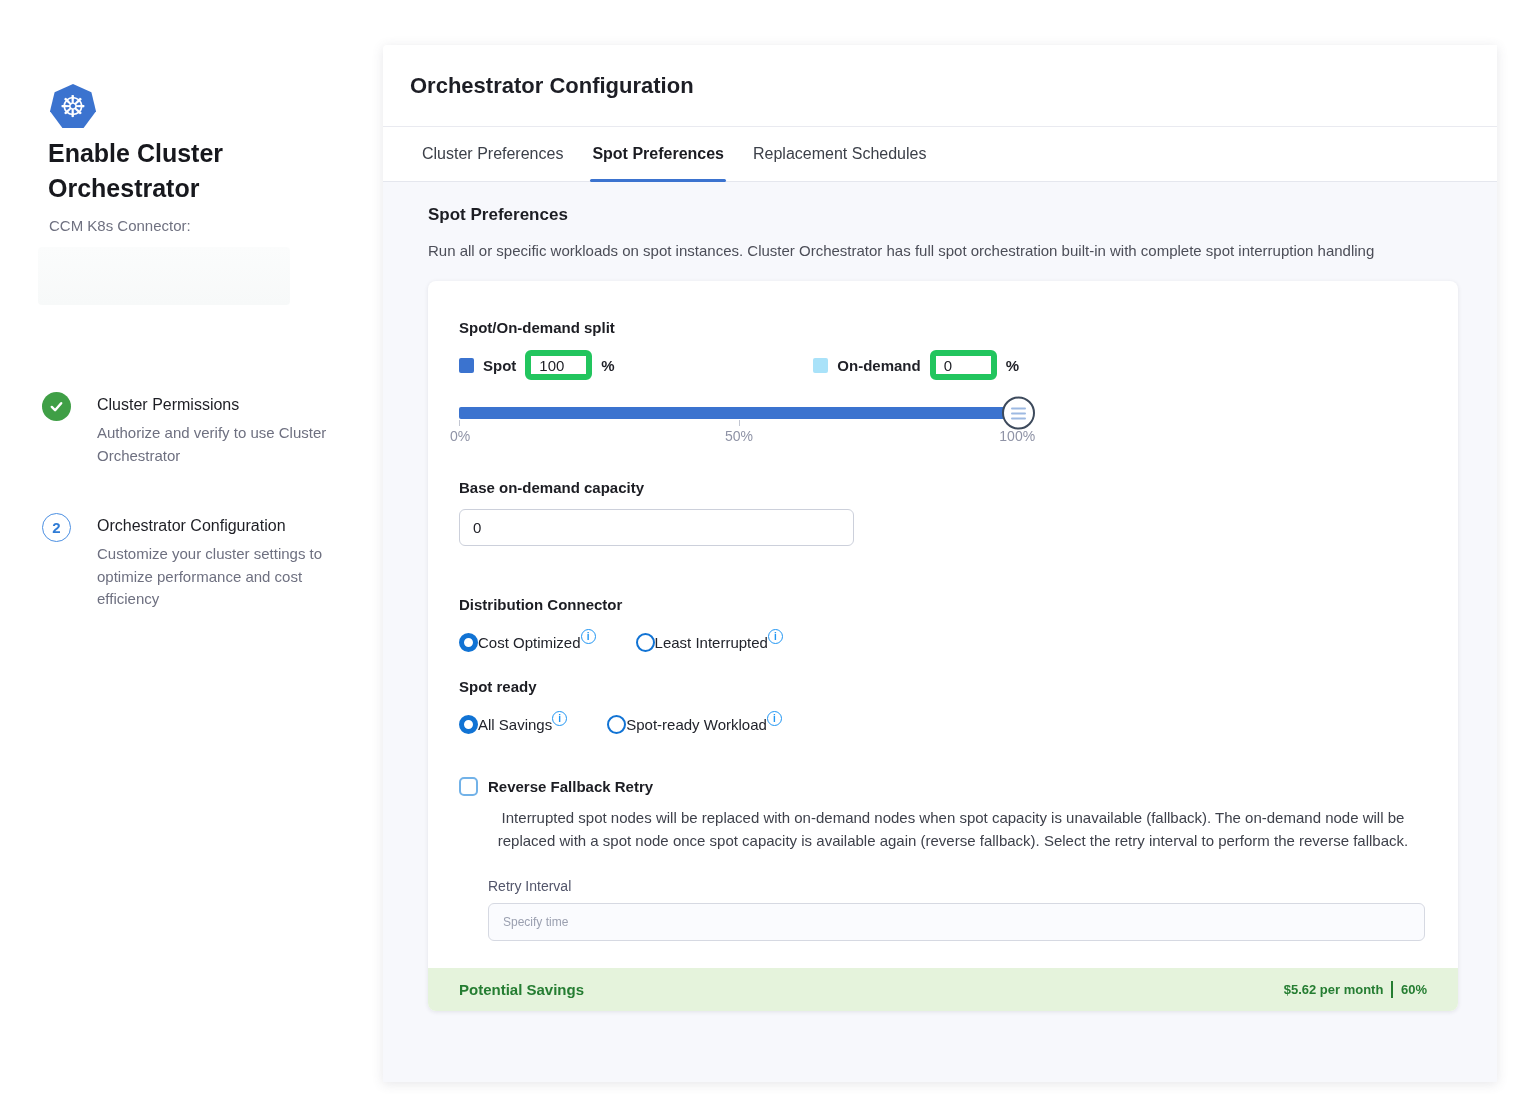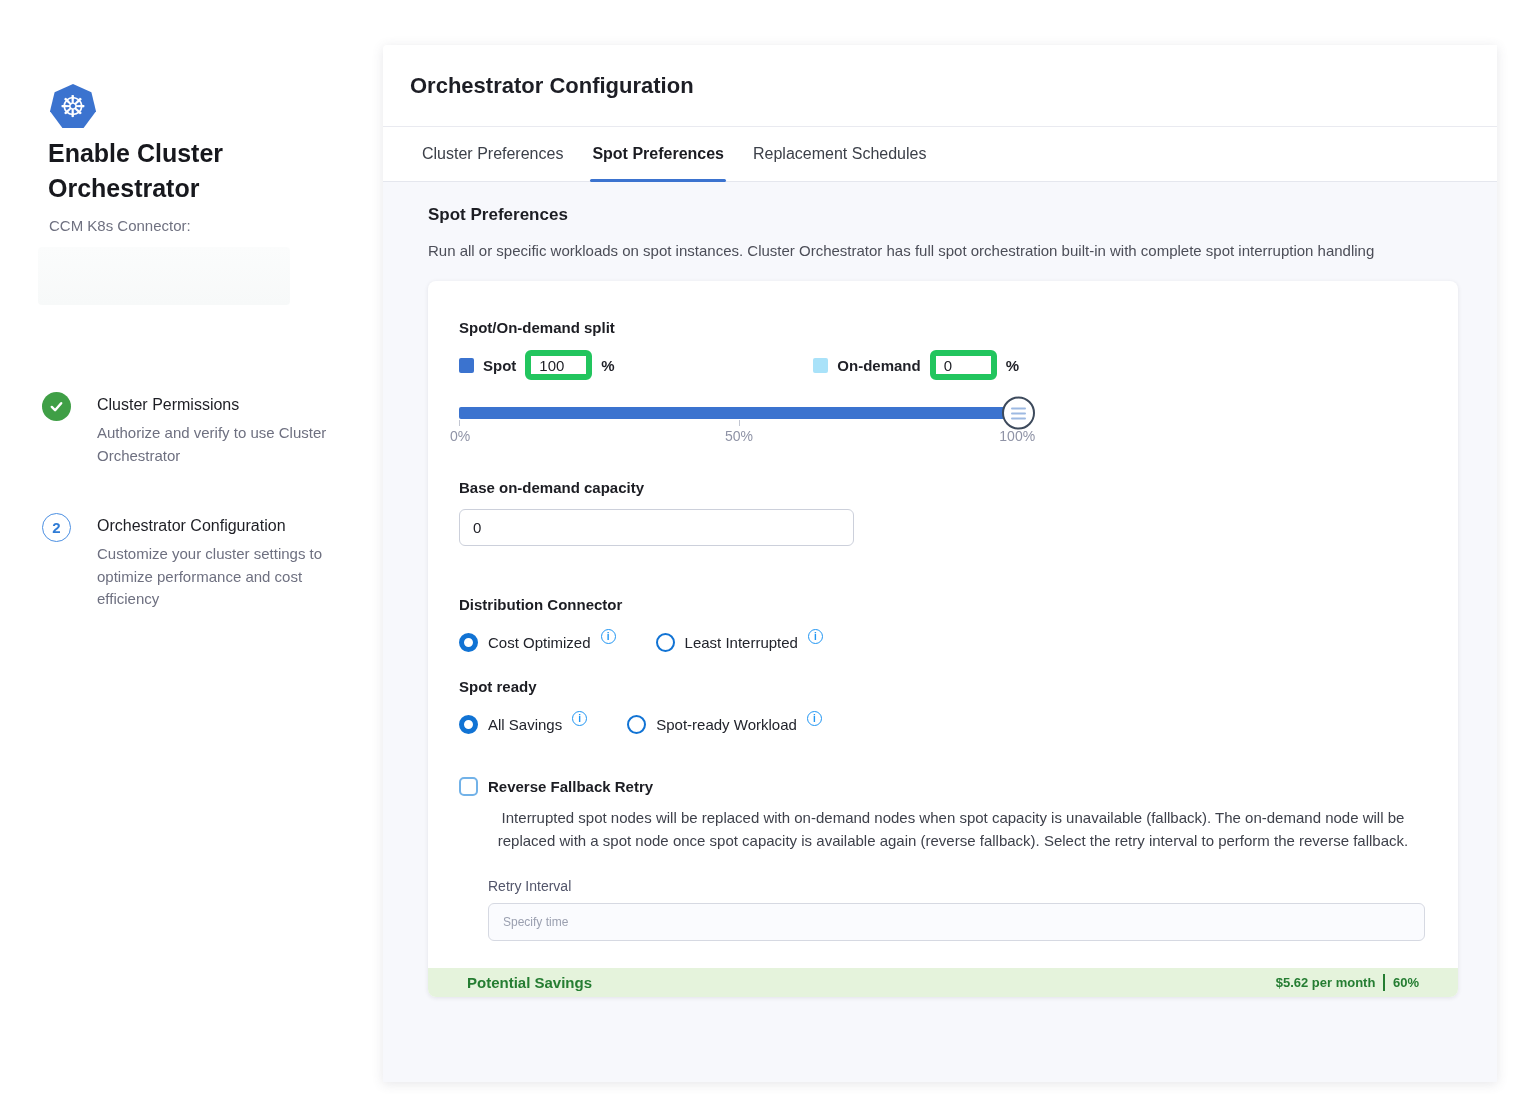--- a/index.html
+++ b/index.html
@@ -60,39 +60,39 @@
   .ticks { position:relative; margin-top:9px; height:18px; font-size:14px; color:#8f93a6; }
   .tick-0 { position:absolute; left:0; transform:translateX(-45%); }
   .tick-50 { position:absolute; left:50%; transform:translateX(-50%); }
   .tick-100 { position:absolute; right:0; transform:translateX(45%); }
 
   .field-block { margin-top:33px; }
   .text-input { margin-top:13px; width:395px; height:37px; border:1px solid #ccd0db; border-radius:6px; padding:0 13px; font-size:15px; color:#1d1e25; font-family:inherit; background:#fff; }
 
   .radios-block { margin-top:50px; }
   .radio-row { margin-top:20px; display:flex; align-items:center; gap:40px; }
-  .radio-opt { display:flex; align-items:center; gap:10px; cursor:pointer; }
+  .radio-opt { display:flex; align-items:center; cursor:pointer; }
   .radio { width:19px; height:19px; border-radius:50%; background:#fff; }
   .radio.sel { border:5.5px solid #1173d4; }
   .radio.unsel { border:2px solid #1173d4; }
   .radio-label { font-size:15px; color:#22242c; }
   .info-icon { display:inline-flex; align-items:center; justify-content:center; width:15px; height:15px; border-radius:50%;
     border:1.3px solid #2196f3; color:#2196f3; font-size:10px; font-weight:700; position:relative; top:-6px; cursor:pointer; }
 
   .fallback-block { margin-top:43px; }
   .check-row { display:flex; align-items:center; gap:10px; }
   .checkbox { width:19px; height:19px; border:2px solid #72b2e8; border-radius:5px; background:#fff; cursor:pointer; }
   .fallback-desc { margin-left:29px; margin-top:10px; width:930px; font-size:15px; line-height:1.55; color:#3e414b;text-align:center; }
   .retry-label { margin-left:29px; margin-top:25px; font-size:14px; color:#52556a; }
   .retry-input { margin-left:29px; margin-top:9px; width:937px; height:38px; border:1px solid #d6d9e2; border-radius:6px;
     background:#fafbfe; padding:0 14px; font-size:12px; color:#1d1e25; font-family:inherit; }
   .retry-input::placeholder { color:#9ba0b0; }
 
-  .savings { margin-top:27px; height:29px; background:#e5f3dc; border-radius:0 0 8px 8px; display:flex; align-items:center;
-    justify-content:space-between; padding:0 39px; }
+  .savings { margin-top:27px; height:43px; background:#e5f3dc; border-radius:0 0 8px 8px; display:flex; align-items:center;
+    justify-content:space-between; padding:0 31px; }
   .savings-label { font-size:15px; font-weight:700; color:#257d32; }
   .savings-value { font-size:13px; font-weight:700; color:#257d32; display:flex; align-items:center; gap:8px; }
   .savings-sep { width:1.6px; height:17px; background:#257d32; display:inline-block; }
 </style>
 </head>
 <body>
 
 <div class="page">
 
   <aside class="sidebar">

